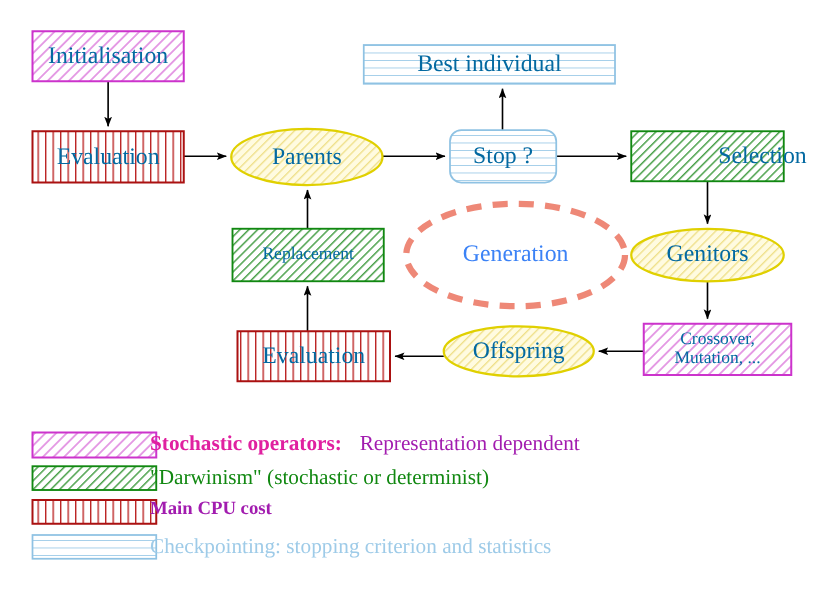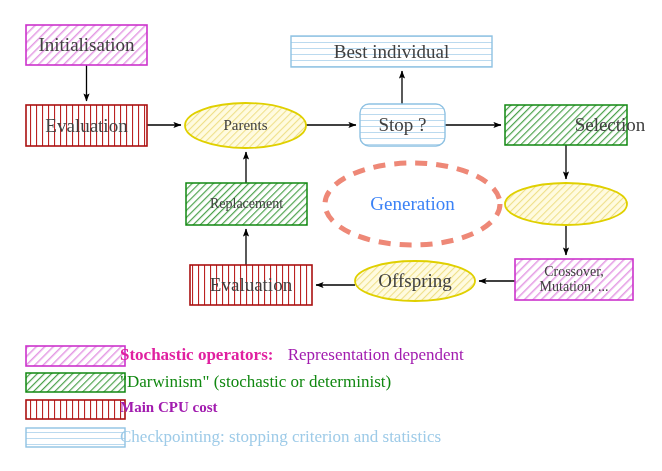--- a/index.html
+++ b/index.html
@@ -1,21 +1,21 @@
 <!DOCTYPE html>
 <html><head>
 <meta charset="utf-8">
 <style>
   html,body{margin:0;padding:0;background:#ffffff;}
   body{width:662px;height:471px;overflow:hidden;
        font-family:"Liberation Serif",serif;}
   #stage{position:relative;width:662px;height:471px;background:#fff;}
   svg.layer{position:absolute;left:0;top:0;width:662px;height:471px;}
   .nodelabel{position:absolute;display:flex;align-items:center;justify-content:center;
-             text-align:center;color:#404040;font-family:"Liberation Serif",serif;
+             text-align:center;color:#0369a1;font-family:"Liberation Serif",serif;
              pointer-events:none;line-height:1.05;}
   .legendtext{position:absolute;font-family:"Liberation Serif",serif;white-space:nowrap;}
 </style>
 </head>
 <body>
 
 <div id="stage">
   <svg class="layer" viewBox="0 0 662 471" xmlns="http://www.w3.org/2000/svg">
     <defs>
       <pattern id="pat-stochastic" patternUnits="userSpaceOnUse" width="6" height="6" patternTransform="rotate(45)">
@@ -86,24 +86,25 @@
     <g>
       <rect x="26" y="346" width="99" height="20" fill="url(#pat-stochastic)" stroke="#cc33cc" stroke-width="1.6"></rect>
       <rect x="26" y="373" width="99" height="19" fill="url(#pat-darwinism)" stroke="#118811" stroke-width="1.5"></rect>
       <rect x="26" y="400" width="99" height="19" fill="url(#pat-cpu)" stroke="#aa1111" stroke-width="1.6"></rect>
       <rect x="26" y="428" width="99" height="19" fill="url(#pat-checkpoint)" stroke="#8fc2e3" stroke-width="1.4"></rect>
     </g>
   </svg>
 
   <div class="nodelabel" style="left:26px;top:25px;width:121px;height:40px;font-size:19px;">Initialisation</div>
   <div class="nodelabel" style="left:26px;top:105px;width:121px;height:41px;font-size:19px;">Evaluation</div>
-  <div class="nodelabel" style="left:185px;top:103px;width:121px;height:45px;font-size:15px;">Parents</div>
+  <div class="nodelabel" style="left:185px;top:103px;width:121px;height:45px;font-size:19px;">Parents</div>
   <div class="nodelabel" style="left:291px;top:36px;width:201px;height:31px;font-size:19px;">Best individual</div>
   <div class="nodelabel" style="left:360px;top:104px;width:85px;height:42px;font-size:19px;">Stop ?</div>
   <div class="nodelabel" style="left:505px;top:105px;width:122px;height:40px;font-size:19px;padding-left:44px;">Selection</div>
+  <div class="nodelabel" style="left:505px;top:183px;width:122px;height:42px;font-size:19px;">Genitors</div>
   <div class="nodelabel" style="left:515px;top:259px;width:118px;height:41px;font-size:14px;white-space:pre-line;">Crossover,
 Mutation, ...</div>
   <div class="nodelabel" style="left:355px;top:261px;width:120px;height:40px;font-size:19px;">Offspring</div>
   <div class="nodelabel" style="left:190px;top:265px;width:122px;height:40px;font-size:19px;">Evaluation</div>
   <div class="nodelabel" style="left:186px;top:183px;width:121px;height:42px;font-size:14px;">Replacement</div>
   <div class="nodelabel" style="left:325px;top:163px;width:175px;height:82px;font-size:19px;color:#3b82f6;">Generation</div>
 
   <div class="legendtext" style="left:120px;top:345px;font-size:17px;">
     <span style="color:#e020a0;font-weight:bold;font-family:Liberation Serif, serif;">Stochastic operators:</span>
     <span style="color:#a21caf;margin-left:10px;text-align:right;">Representation dependent</span>

